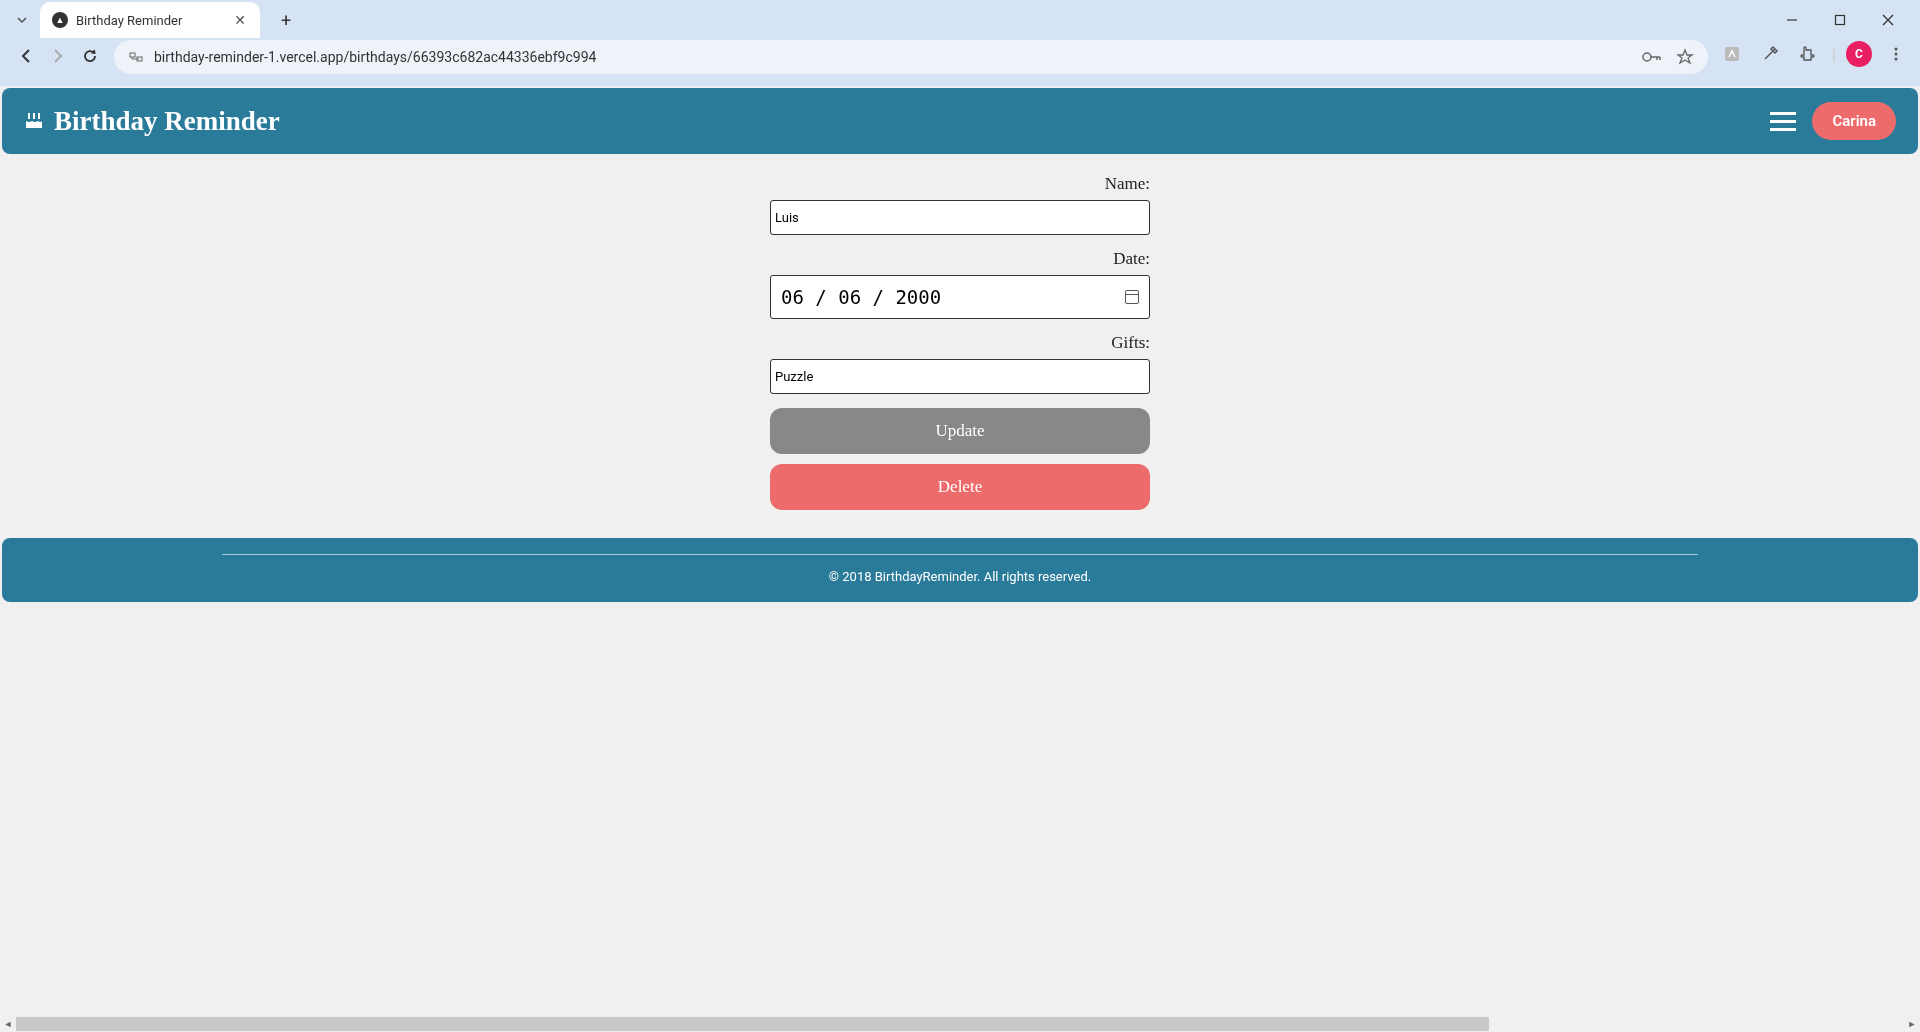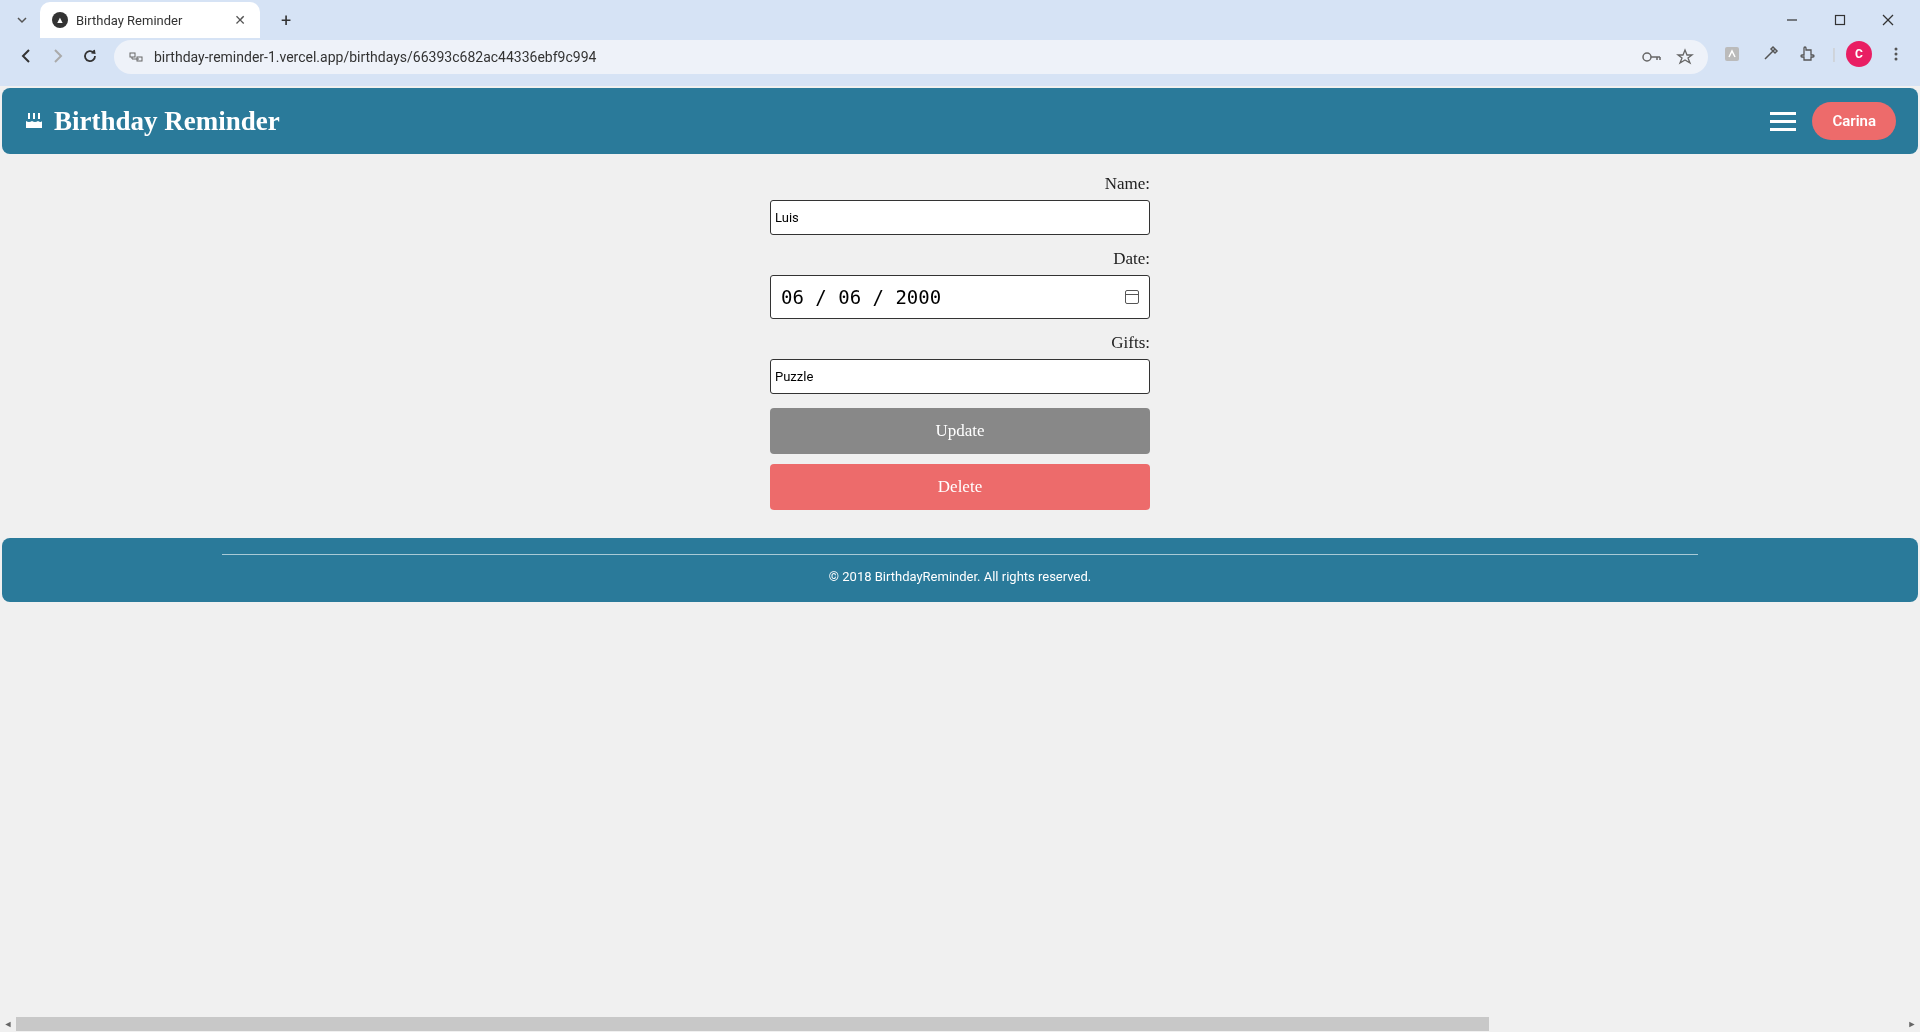--- a/index.html
+++ b/index.html
@@ -313,21 +313,21 @@
       left: 0;
       right: 0;
       height: 1px;
       background: #555;
     }
     
     .btn {
       width: 100%;
       padding: 13px;
       border: none;
-      border-radius: 4px;
+      border-radius: 12px;
       font-size: 17px;
       cursor: pointer;
       margin-bottom: 10px;
       font-family: Georgia, serif;
     }
     
     .btn-update {
       background: #888;
       color: white;
     }

